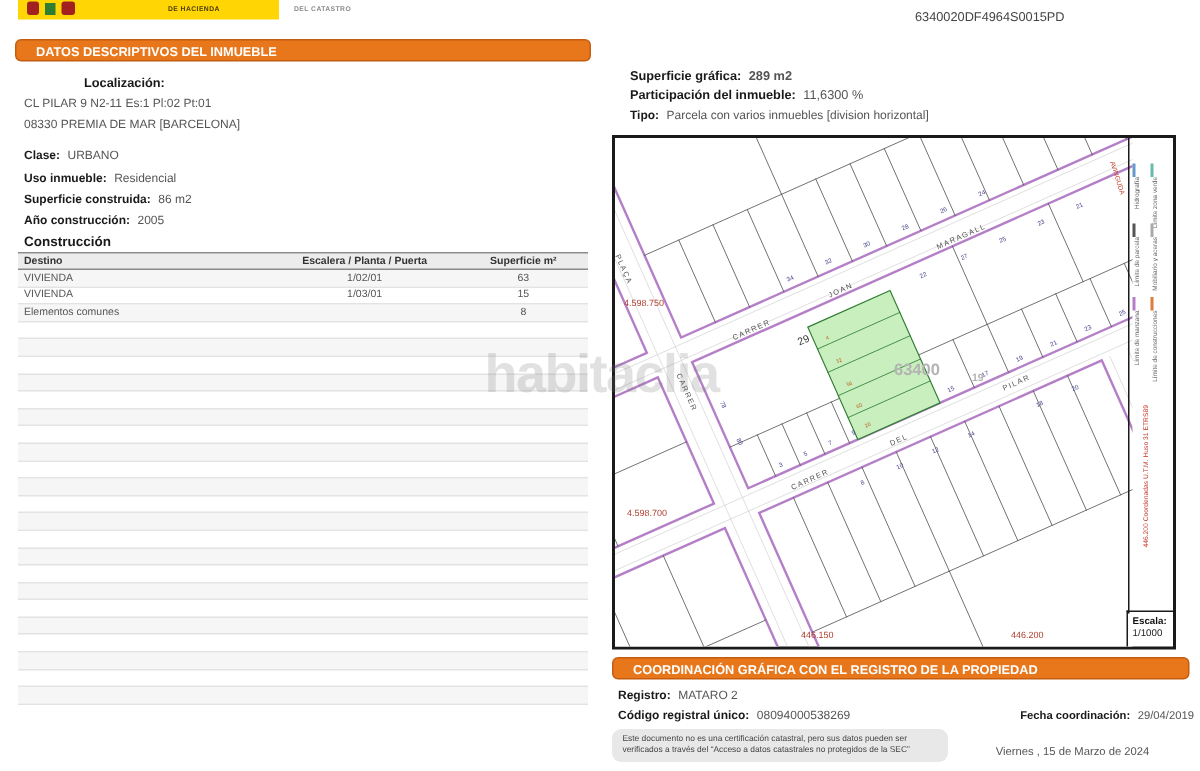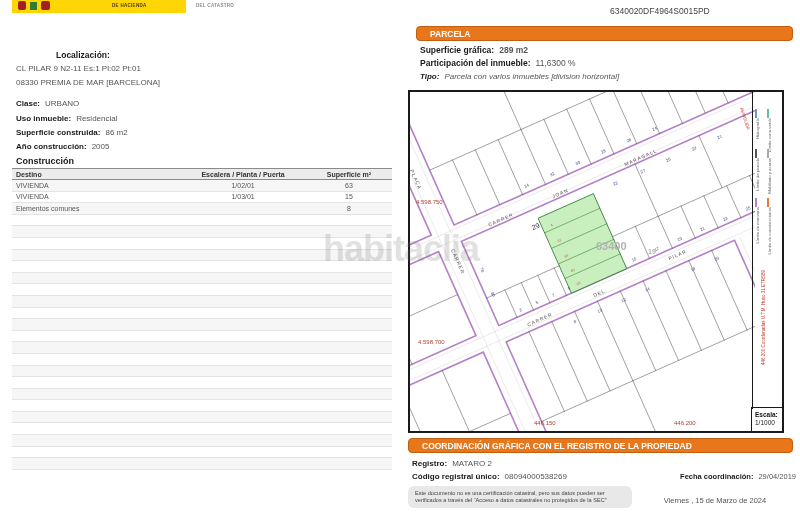--- a/index.html
+++ b/index.html
@@ -58,20 +58,21 @@
 <div id="page">
 
   <div class="abs yellowband"></div>
   <div class="abs" style="left:18px;top:1px;width:8px;height:9px;background:#a32020;border-radius:2px;"></div>
   <div class="abs" style="left:30px;top:2px;width:7px;height:8px;background:#2e7d32;"></div>
   <div class="abs" style="left:41px;top:1px;width:9px;height:9px;background:#a32020;border-radius:2px;"></div>
   <div class="abs minitext" style="left:112px;top:3px;">DE HACIENDA</div>
   <div class="abs minitext2" style="left:196px;top:3px;">DEL CATASTRO</div>
   <div class="abs refline refvalue" style="left:610px;top:6px;">6340020DF4964S0015PD</div>
 
+  <div class="abs sechead" style="left:10px;top:26px;width:384px;">DATOS DESCRIPTIVOS DEL INMUEBLE</div>
 
   <div class="abs seclabel" style="left:16px;top:50px;font-size:8.5px;padding-left:40px;">Localización:</div>
   <div class="abs fieldline" style="left:16px;top:64px;">CL PILAR 9 N2-11 Es:1 Pl:02 Pt:01</div>
   <div class="abs fieldline" style="left:16px;top:78px;">08330 PREMIA DE MAR [BARCELONA]</div>
 
   <div class="abs fieldline" style="left:16px;top:99px;"><b>Clase:</b><span>URBANO</span></div>
   <div class="abs fieldline" style="left:16px;top:114px;"><b>Uso inmueble:</b><span>Residencial</span></div>
   <div class="abs fieldline" style="left:16px;top:128px;"><b>Superficie construida:</b><span>86 m2</span></div>
   <div class="abs fieldline" style="left:16px;top:142px;"><b>Año construcción:</b><span>2005</span></div>
 
@@ -207,25 +208,24 @@
           <td class="c3"></td>
       </tr>
         <tr>
         <td class="c1"></td>
           <td class="c2"></td>
           <td class="c3"></td>
       </tr>
       </tbody>
   </table>
 
-  <div class="abs sechead" style="left:416px;top:26px;width:377px;">PARCELA</div>
 
   <div class="abs fieldline" style="left:420px;top:45px;font-size:8.5px;font-weight:bold;"><b>Superficie gráfica:</b><span>289 m2</span></div>
   <div class="abs fieldline" style="left:420px;top:58px;font-size:8.5px;"><b>Participación del inmueble:</b><span>11,6300 %</span></div>
-  <div class="abs fieldline" style="left:420px;top:72px;font-style:italic;"><b>Tipo:</b><span>Parcela con varios inmuebles [division horizontal]</span></div>
+  <div class="abs fieldline" style="left:420px;top:72px;"><b>Tipo:</b><span>Parcela con varios inmuebles [division horizontal]</span></div>
 
   <div class="abs" id="map">
     <svg width="345" height="339" viewBox="0 0 345 339">
       <g transform="rotate(-24 170 170)" stroke-linecap="square">
 
         <g stroke="#cfcfcf" stroke-width="0.4" fill="none">
           <path d="M-95 89 H445 M-95 99 H445 M-95 199 H445 M-95 209 H445"></path>
           <path d="M51 -80 V425 M64 -80 V425 M326 213 V425 M339 213 V425"></path>
         </g>
 

